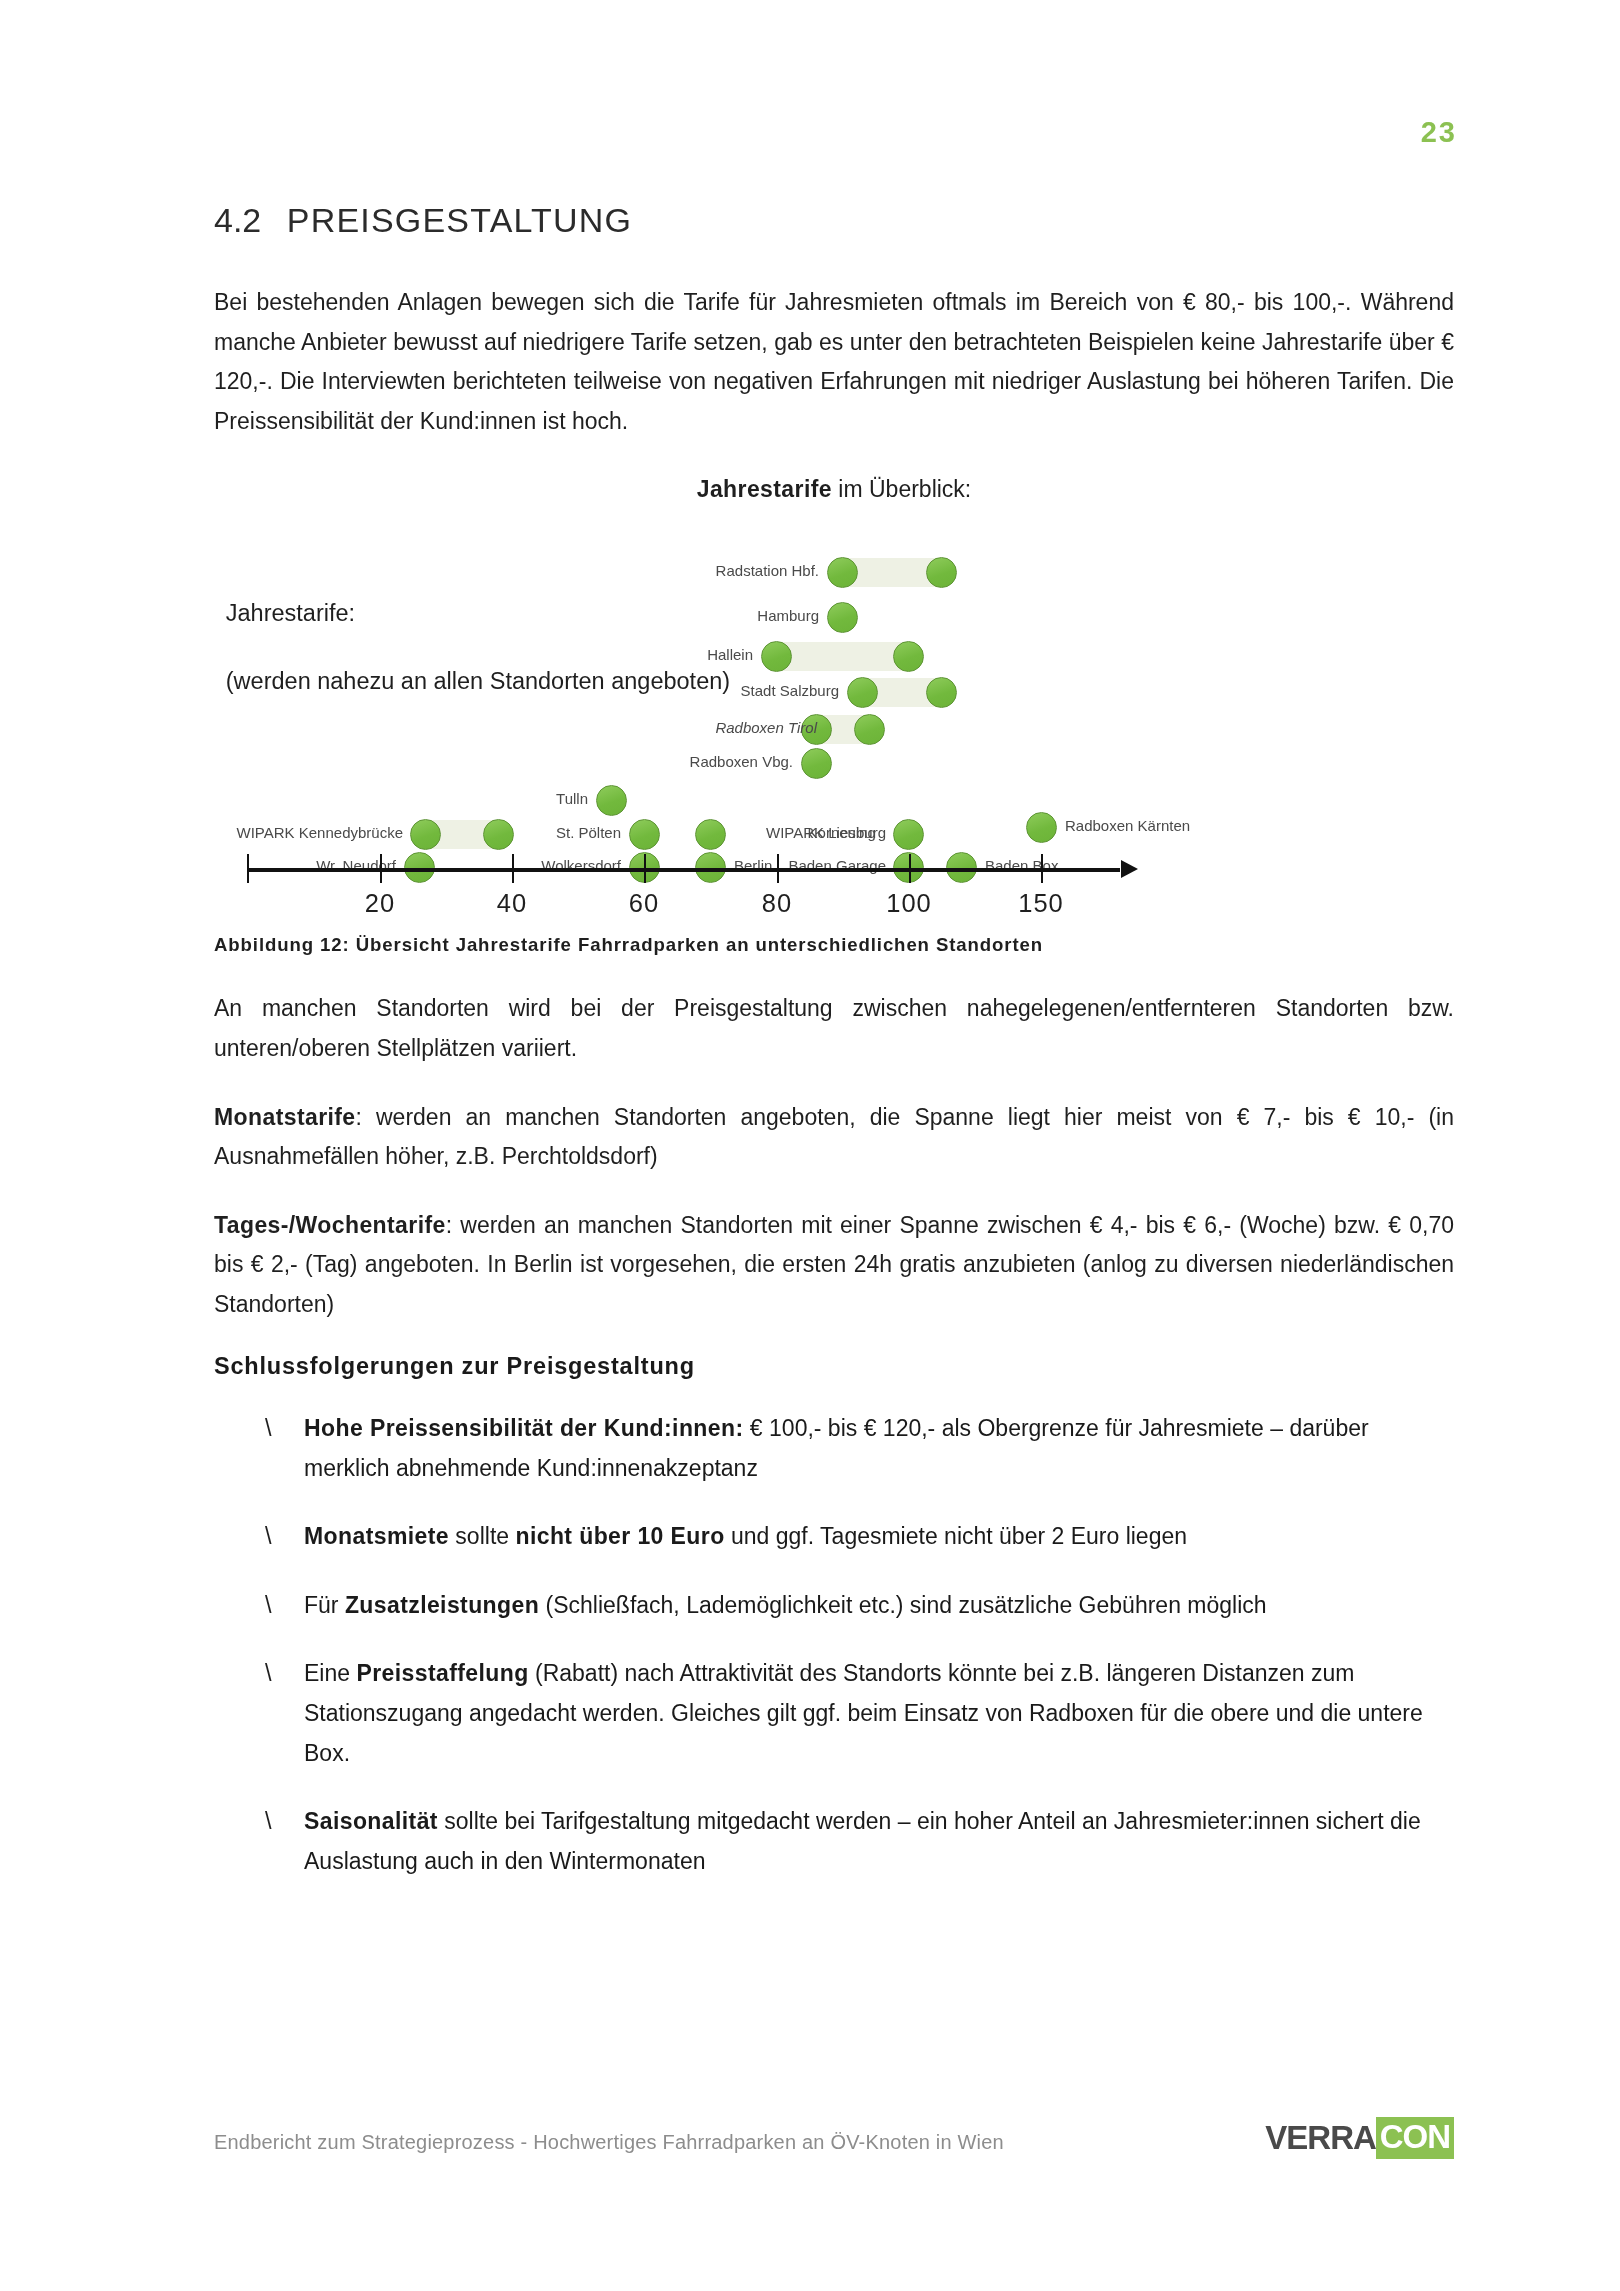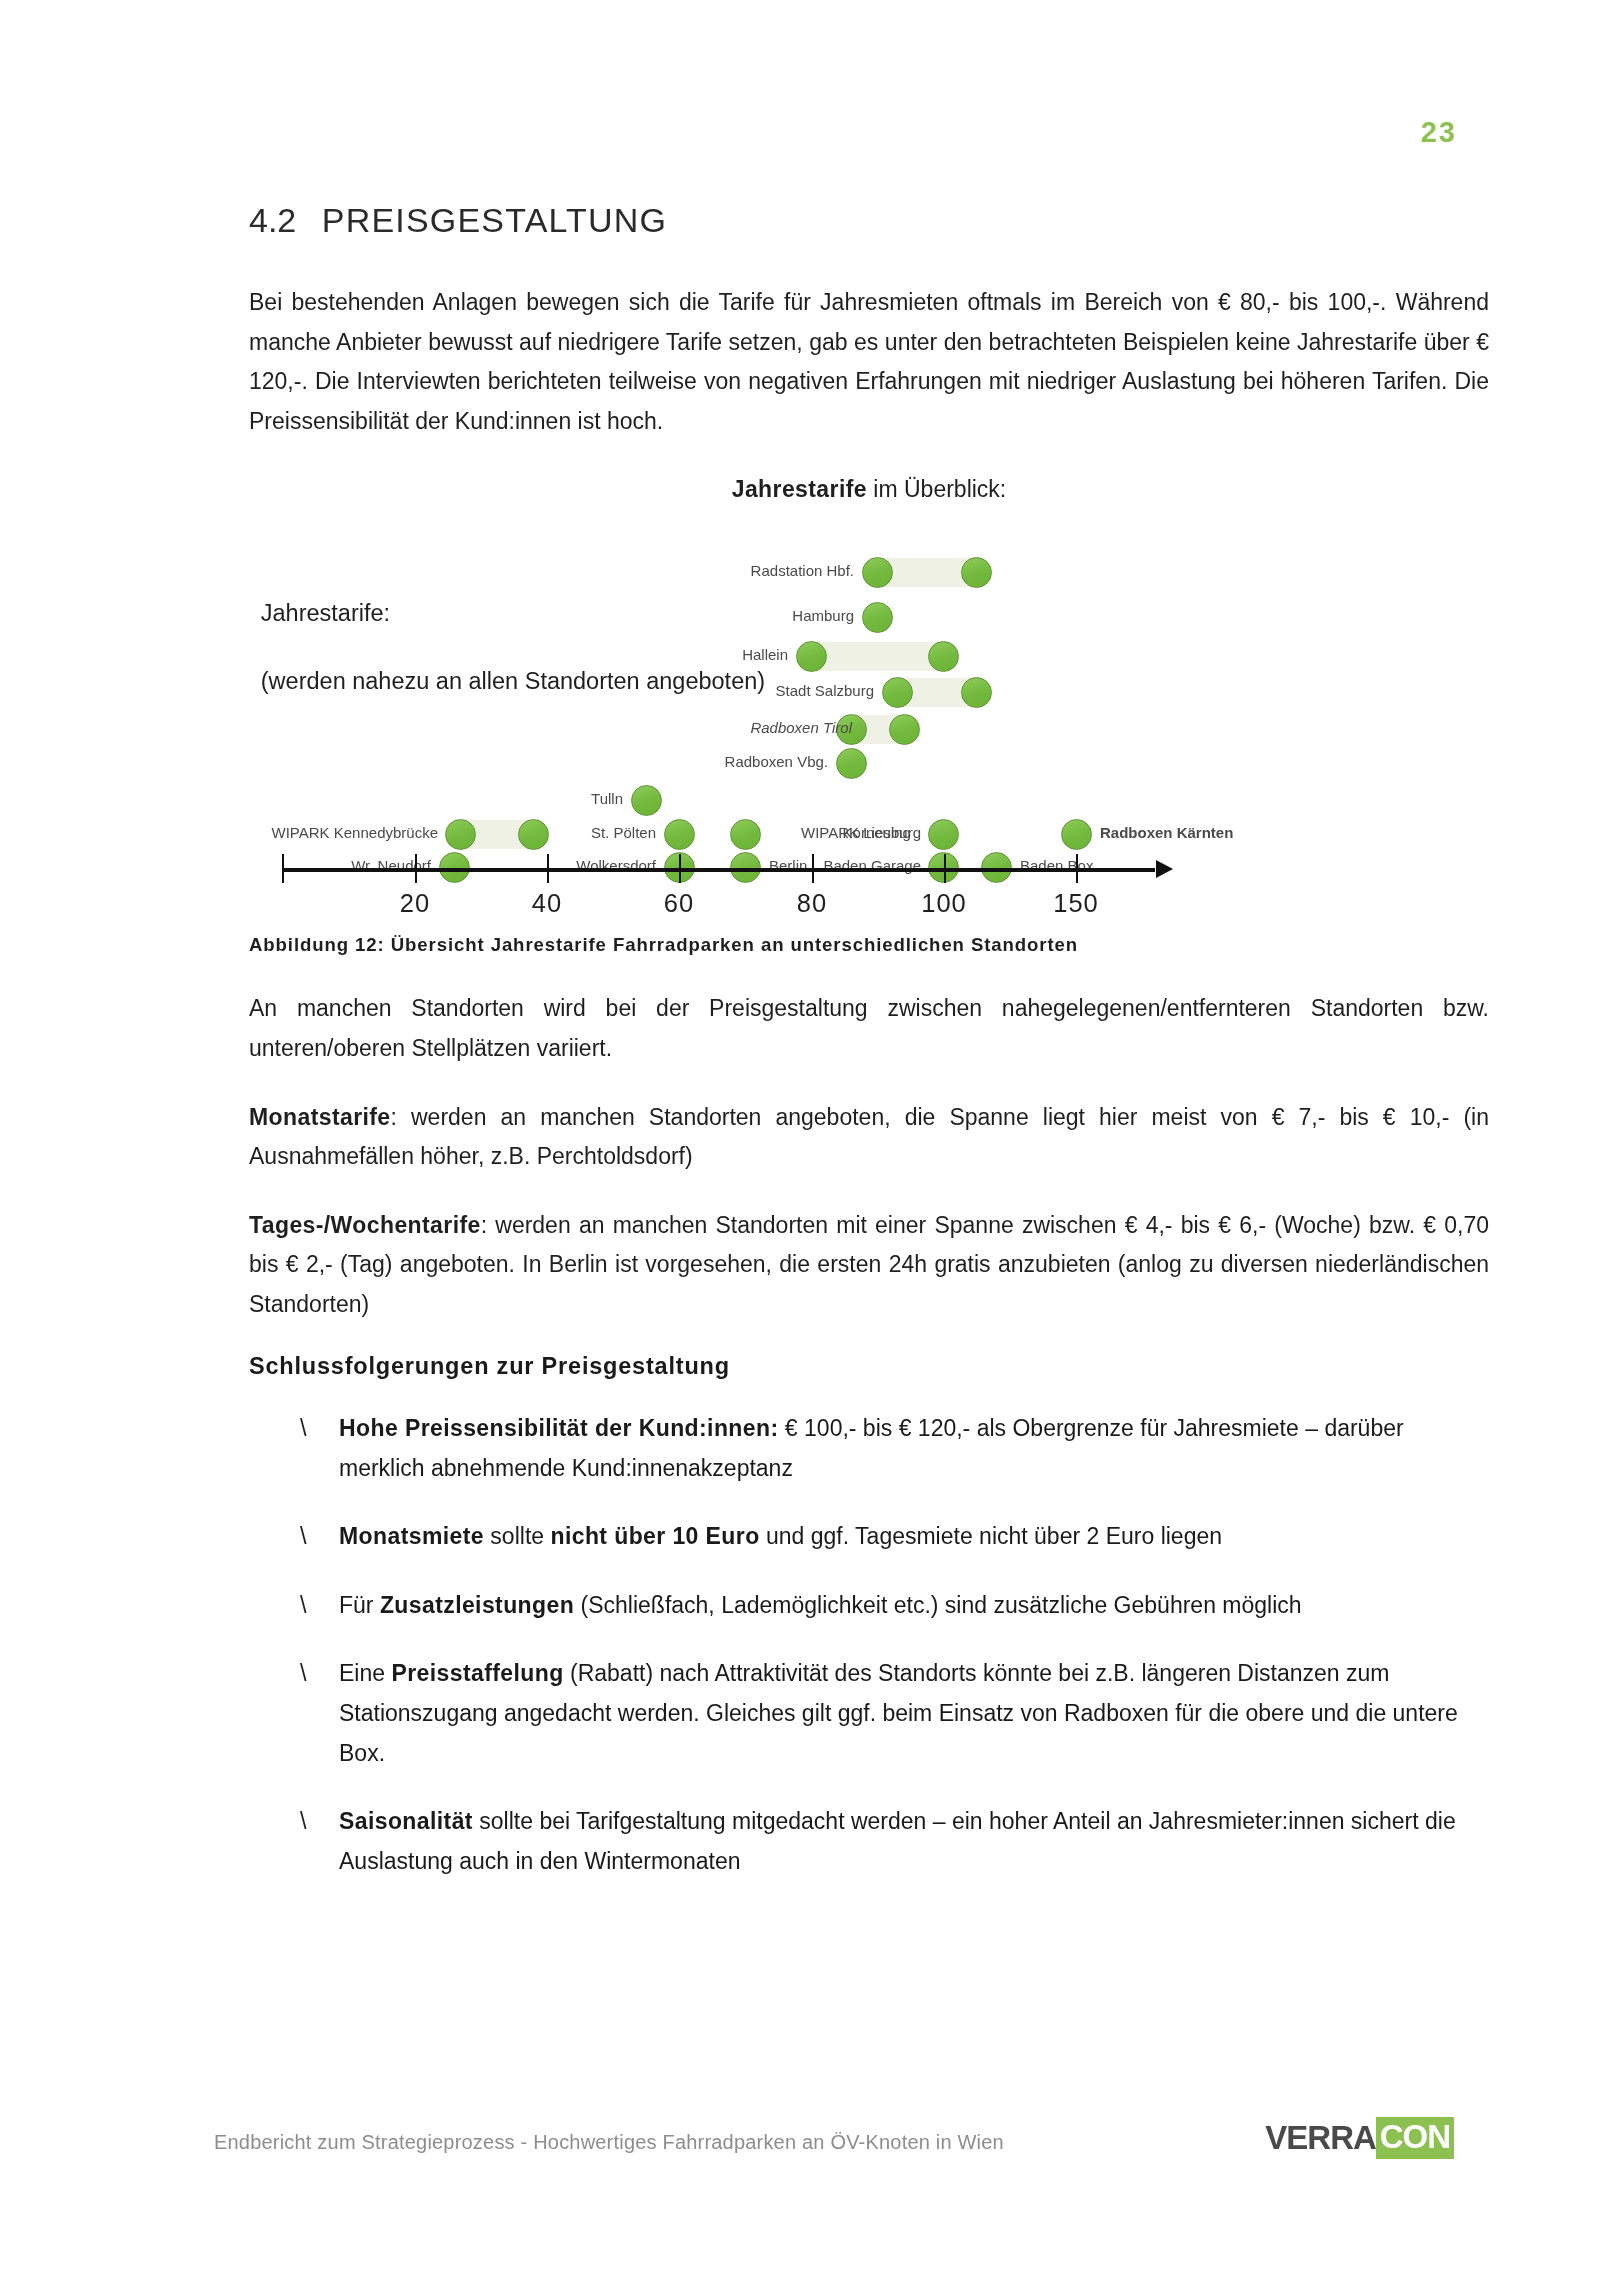--- a/index.html
+++ b/index.html
@@ -12,21 +12,21 @@
     overflow:hidden;
   }
   .page { position:absolute; inset:0; }
 
   .page-number {
     position:absolute; top:116px; right:163px;
     font-size:29px; font-weight:600; color:#8cc152;
     letter-spacing:2px;
   }
 
-  .content { position:absolute; left:214px; top:201px; width:1240px;margin-left:35px; }
+  .content { position:absolute; left:214px; top:201px; width:1240px; }
 
   h1.section-title {
     font-size:34px; font-weight:400; color:#2b2b2b;
     letter-spacing:1.2px; margin:0 0 43px 0;
     display:flex; gap:25.5px;
   }
   h1.section-title .num { letter-spacing:0px; }
 
   p.body-text {
     font-size:23px; line-height:1.72; margin:0 0 29px 0;
@@ -180,21 +180,21 @@
             <div class="lbl left" style="right: 833px;">St. Pölten</div>
           </div>
           <div class="row" style="left: 0px; top: 279px; width: 1240px;">
             <div class="dot shine" style="left: 481px;"></div>
             <div class="lbl right" style="left: 552px;">WIPARK Liesing</div>
           </div>
           <div class="row" style="left: 0px; top: 279px; width: 1240px;">
             <div class="dot shine" style="left: 679px;"></div>
             <div class="lbl left" style="right: 568px;">Korneuburg</div>
           </div>
-          <div class="row" style="left: 0px; top: 279px; width: 1240px; font-weight: bold;">
+          <div class="row" style="left: 0px; top: 272px; width: 1240px;">
             <div class="dot shine" style="left: 812px;"></div>
             <div class="lbl right" style="left: 851px;">Radboxen Kärnten</div>
           </div>
           <div class="row" style="left: 0px; top: 312px; width: 1240px;">
             <div class="dot shine" style="left: 190px;"></div>
             <div class="lbl left" style="right: 1058px;">Wr. Neudorf</div>
           </div>
           <div class="row" style="left: 0px; top: 312px; width: 1240px;">
             <div class="dot shine" style="left: 415px;"></div>
             <div class="lbl left" style="right: 833px;">Wolkersdorf</div>

